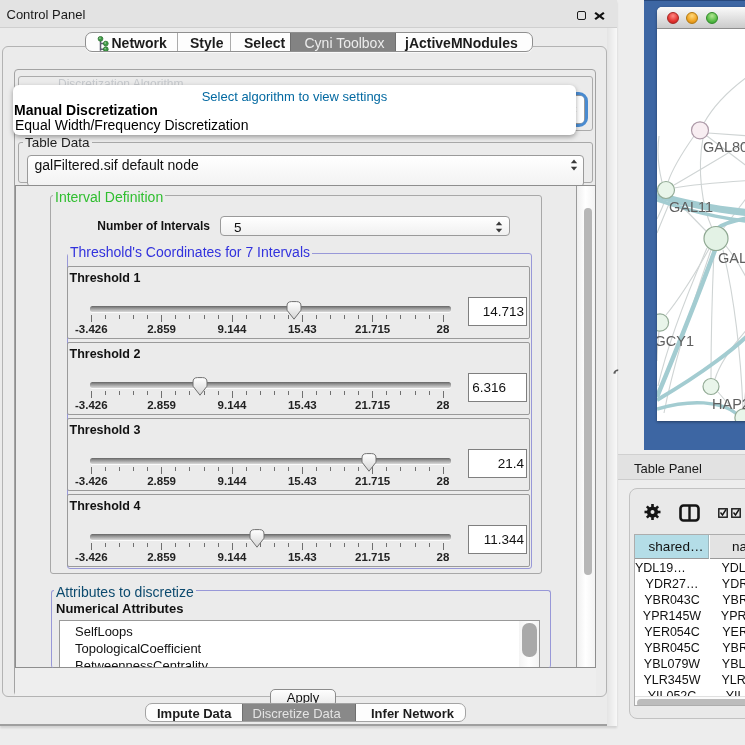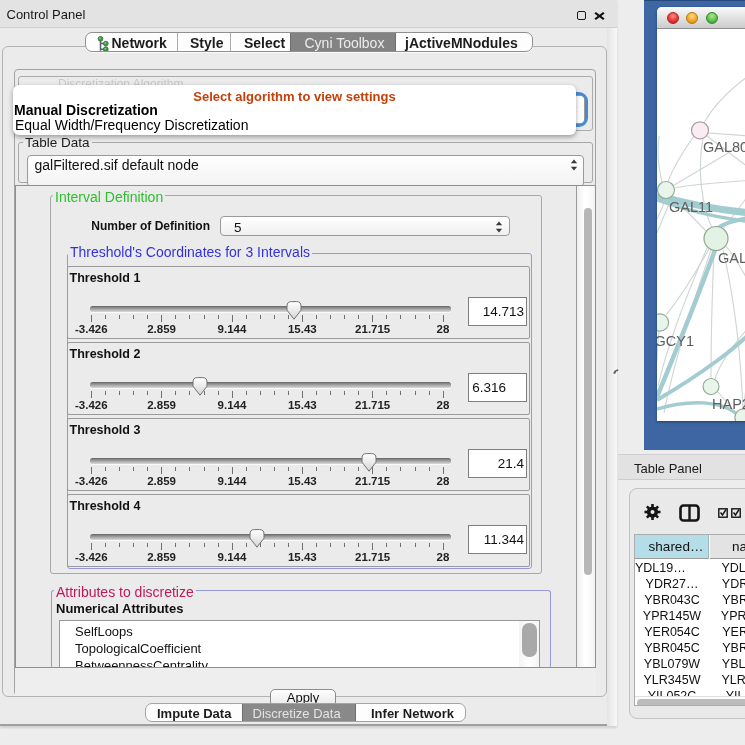--- a/index.html
+++ b/index.html
@@ -73,31 +73,31 @@
 
   <div class="abs" style="left:15px; top:185px; width:581px; height:483px; border:1px solid #8e8e8e; background:#ebebeb; overflow:hidden;" id="scrollpane">
 
     <div class="abs" style="left:560px; top:0; width:20px; height:481px; background:linear-gradient(90deg,#efefef,#ffffff 45%,#f2f2f2); border-left:1px solid #9a9a9a;"></div>
     <div class="abs" style="left:567.5px; top:22px; width:8px; height:367px; background:#b7b7b7; border-radius:4px;"></div>
   </div>
 
   <div class="abs" style="left:50px; top:195px; width:492px; height:379px; border:1px solid #a8a8a8; border-radius:3px;"></div>
   <div class="abs" style="left:53px; top:189px; font-size:14px; color:#2fbe2f; background:#ebebeb; padding:0 2px;">Interval Definition</div>
 
-  <div class="abs" style="left:90px; top:219px; width:120px; text-align:right; font-size:12px; font-weight:bold; color:#111;">Number of Definition</div>
+  <div class="abs" style="left:90px; top:219px; width:120px; text-align:right; font-size:12px; font-weight:bold; color:#111;">Number of Intervals</div>
   <div class="abs" style="left:220px; top:216px; width:290px; height:20px; background:linear-gradient(#ffffff,#f0f0f0); border:1px solid #9a9a9a; border-radius:4px;">
     <span class="abs" style="left:13px; top:2.5px; font-size:13.5px; color:#111;">5</span>
     <svg class="abs" style="right:6px; top:4px;" width="8" height="12" viewBox="0 0 8 12">
       <path d="M4 0.5 L7.2 4.2 L0.8 4.2 Z" fill="#3a3a3a"></path>
       <path d="M4 11.5 L7.2 7.8 L0.8 7.8 Z" fill="#3a3a3a"></path>
     </svg>
   </div>
 
   <div class="abs" style="left:67px; top:253px; width:465px; height:316px; border:1px solid #9898d8; border-radius:3px;"></div>
-  <div class="abs" style="left:68px; top:244px; font-size:14px; color:#3232dd; background:#ebebeb; padding:0 2px;">Threshold's Coordinates for 3 Intervals</div>
+  <div class="abs" style="left:68px; top:244px; font-size:14px; color:#3232dd; background:#ebebeb; padding:0 2px;">Threshold's Coordinates for 7 Intervals</div>
 
   <div class="abs" style="left:66.5px; top:265.5px; width:463px; height:73.5px; border:1px solid #9a9a9a; border-radius:2px;">
   <div class="abs" style="left:2px; top:4.5px; font-size:12.5px; font-weight:bold; color:#111;">Threshold 1</div>
   <div class="abs" style="left:22.5px; top:39.5px; width:361px; height:5.5px; border-radius:2.5px; background:linear-gradient(#656565,#989898 40%,#b9b9b9 70%,#d9d9d9); box-shadow:0 1px 0 rgba(255,255,255,0.8);"></div>
   <div class="abs" style="left:23.3px; top:48.5px; width:353px; height:4px; background:repeating-linear-gradient(90deg,#6f6f6f 0 1px,transparent 1px 14.068px);"></div>
   <div class="abs" style="left:23.3px; top:48.5px; width:353px; height:7px; background:repeating-linear-gradient(90deg,#6f6f6f 0 1px,transparent 1px 70.34px);"></div>
   <span class="abs" style="left:23.8px; top:56.5px; transform:translateX(-50%); font-size:11.5px; font-weight:bold; color:#222;">-3.426</span>
   <span class="abs" style="left:94.1px; top:56.5px; transform:translateX(-50%); font-size:11.5px; font-weight:bold; color:#222;">2.859</span>
   <span class="abs" style="left:164.5px; top:56.5px; transform:translateX(-50%); font-size:11.5px; font-weight:bold; color:#222;">9.144</span>
   <span class="abs" style="left:234.8px; top:56.5px; transform:translateX(-50%); font-size:11.5px; font-weight:bold; color:#222;">15.43</span>
@@ -175,21 +175,21 @@
             <stop offset="0" stop-color="#ffffff"></stop>
             <stop offset="1" stop-color="#d5d5d5"></stop>
           </linearGradient>
         </defs>
     <path d="M1 5 Q1 0.6 5.4 0.6 L10.6 0.6 Q15 0.6 15 5 L15 9.2 L8 18.2 L1 9.2 Z" fill="url(#tg3)" stroke="#707070" stroke-width="1"></path>
   </svg>
   <div class="abs" style="left:400.5px; top:30.5px; width:59px; height:29px; background:#fff; border:1px solid #7f7f7f; font-size:13.5px; color:#111; text-align:right; line-height:28px; padding-right:2px;">11.344</div>
 </div>
 
   <div class="abs" style="left:51px; top:590px; width:500px; height:78px; border:1px solid #9898d8; border-radius:3px; border-bottom:none;"></div>
-  <div class="abs" style="left:54px; top:584px; font-size:14px; color:#be185d; background:#ebebeb; padding:0 2px;">Attributes to discretize</div>
+  <div class="abs" style="left:54px; top:584px; font-size:14px; color:#0c4a6e; background:#ebebeb; padding:0 2px;">Attributes to discretize</div>
   <div class="abs" style="left:56px; top:601px; font-size:13px; font-weight:bold; color:#111;">Numerical Attributes</div>
   <div class="abs" style="left:59px; top:620px; width:481px; height:47px; background:#fff; border:1px solid #999; border-bottom:none; font-size:13px; color:#111; overflow:hidden;">
     <div class="abs" style="left:15px; top:3px;">SelfLoops</div>
     <div class="abs" style="left:15px; top:20px;">TopologicalCoefficient</div>
     <div class="abs" style="left:15px; top:37px;">BetweennessCentrality</div>
     <div class="abs" style="left:459px; top:0px; width:20px; height:47px; background:linear-gradient(90deg,#f4f4f4,#ffffff 50%,#f4f4f4);"></div>
     <div class="abs" style="left:461.5px; top:2px; width:15px; height:34px; background:#a9a9a9; border-radius:7px;"></div>
   </div>
 
   <div class="abs" style="left:15px; top:668px; width:581px; height:28px; background:#eeeeee;">
@@ -200,21 +200,21 @@
     <div class="abs" style="left:96px; top:0; width:114px; height:19px; background:#898989; border-left:1px solid #6f6f6f; border-right:1px solid #6f6f6f;"></div>
     <div class="abs" style="left:0; top:0; width:321px; height:19px; font-size:13px; font-weight:bold; color:#1c1c1c;">
       <span class="abs" style="left:11.5px; top:2px;">Impute Data</span>
       <span class="abs" style="left:107px; top:2px; color:#e4e4e4; font-weight:normal;">Discretize Data</span>
       <span class="abs" style="left:225.5px; top:2px;">Infer Network</span>
     </div>
   </div>
 </div>
 
 <div class="abs" style="left:13px; top:85px; width:563px; height:50px; background:#fff; border-radius:6px; box-shadow:0 2px 5px rgba(0,0,0,0.35); z-index:50;">
-  <div class="abs" style="left:0; top:4px; width:563px; text-align:center; font-size:13px; font-weight:bold; color:#c2410c;">Select algorithm to view settings</div>
+  <div class="abs" style="left:0; top:4px; width:563px; text-align:center; font-size:13px; font-weight:normal; color:#0369a1;">Select algorithm to view settings</div>
   <div class="abs" style="left:1px; top:16.5px; font-size:14px; font-weight:bold; color:#000;">Manual Discretization</div>
   <div class="abs" style="left:2px; top:31.5px; font-size:14px; color:#000;">Equal Width/Frequency Discretization</div>
 </div>
 
 <div class="abs" style="left:644px; top:0; width:127px; height:450px; background:#3d66a3; border-top:1px solid #27487c;">
 
   <div class="abs" style="left:13px; top:6px; width:114px; height:414px; background:#fff; border-radius:5px 0 0 0; box-shadow:0 1px 3px rgba(0,0,0,0.4);">
     <div class="abs" style="left:0; top:0; width:114px; height:22px; background:linear-gradient(#fafafa,#cbcbcb); border-radius:5px 0 0 0; border-bottom:1px solid #8e8e8e;">
       <div class="abs" style="left:10px; top:5px; width:12px; height:12px; border-radius:6px; background:radial-gradient(circle at 50% 30%, #ff8a85, #e33430 60%, #b91d1c); border:0.5px solid #a52523;"></div>
       <div class="abs" style="left:29px; top:5px; width:12px; height:12px; border-radius:6px; background:radial-gradient(circle at 50% 30%, #ffd97e, #f0a423 60%, #c97e12); border:0.5px solid #b2790f;"></div>

